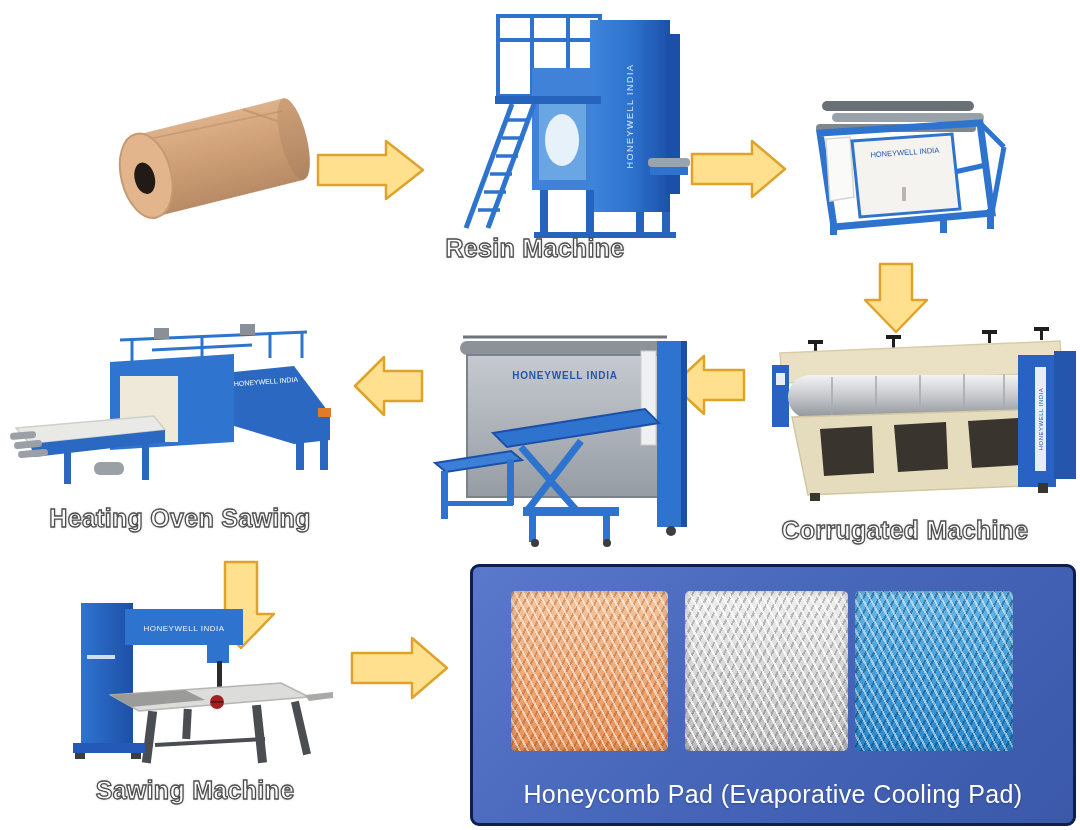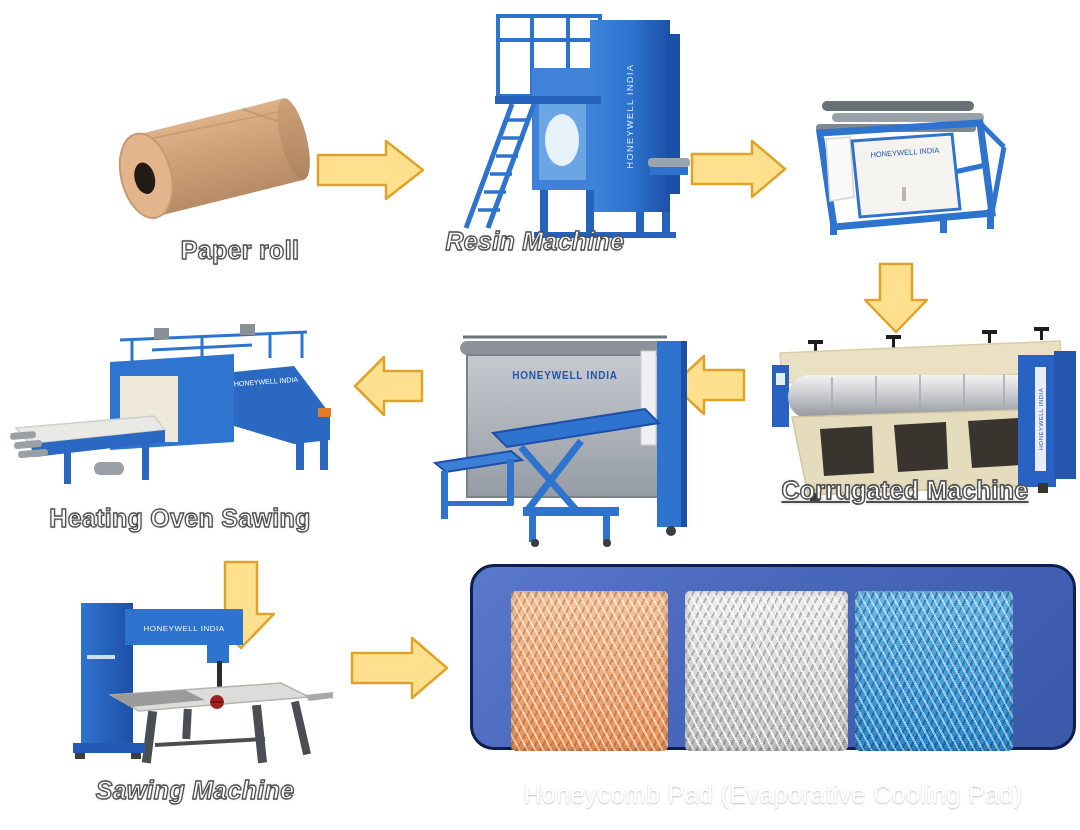--- a/index.html
+++ b/index.html
@@ -14,22 +14,22 @@
     color:#ffffff;
     -webkit-text-stroke:1.3px #4e4e4e;
     text-shadow:0 0 3px rgba(100,100,100,.45);
     white-space:nowrap;
   }
   .arrow-svg polygon{
     fill:#FFE08E;stroke:#DDA32B;stroke-width:2.5;stroke-linejoin:round;
   }
   
   .result-box{
-    position:absolute;left:470px;top:564px;width:606px;height:186px;
-    box-sizing:border-box;border:3px solid #0E1F4D;border-radius:24px;
+    position:absolute;left:470px;top:564px;width:606px;height:262px;
+    box-sizing:border-box;border:3px solid #0E1F4D;border-radius:9px;
     background:linear-gradient(135deg,#5A78CC 0%,#4767BB 45%,#3B58A9 100%);
   }
   .pad{
     position:absolute;top:24px;height:160px;border-radius:5px;
     box-shadow:inset 0 0 8px rgba(0,0,0,.25);
   }
   .pad-orange{
     left:38px;width:157px;
     background-image:
       repeating-linear-gradient(62deg, rgba(255,255,255,.55) 0 2px, rgba(0,0,0,0) 2px 7px),
@@ -75,21 +75,20 @@
     </defs>
     <g transform="rotate(-14 105 75)">
       <rect x="40" y="30" width="152" height="84" fill="url(#prBody)"></rect>
       <ellipse cx="192" cy="72" rx="13" ry="42" fill="url(#prEnd)"></ellipse>
       <path d="M150 31 L192 58" stroke="#C49A72" stroke-width="2" fill="none"></path>
       <path d="M54 37 L188 42" stroke="#BD9269" stroke-width="1.5" fill="none" opacity="0.7"></path>
       <ellipse cx="40" cy="72" rx="25" ry="43" fill="#E2B58D" stroke="#C69A72" stroke-width="2"></ellipse>
       <ellipse cx="38" cy="74" rx="10" ry="16" fill="#211A15"></ellipse>
     </g>
   </svg>
-  <div class="node-label" style="left:130px;top:236px;width:220px;">Paper roll</div>
 
   <svg class="abs arrow-svg" style="left:316px;top:138px;" width="110" height="64" viewBox="0 0 110 64">
     <polygon points="2,17 70,17 70,3 107,32 70,61 70,47 2,47"></polygon>
   </svg>
 
   <svg class="abs" style="left:440px;top:8px;" width="252" height="234" viewBox="0 0 252 234">
     <defs>
       <linearGradient id="rmTower" x1="0" y1="0" x2="1" y2="0">
         <stop offset="0" stop-color="#3F85DB"></stop>
           <stop offset="0.5" stop-color="#2E74CF"></stop>
@@ -130,21 +129,21 @@
       <rect x="100" y="182" width="8" height="46"></rect>
         <rect x="146" y="182" width="8" height="46"></rect>
       <rect x="196" y="204" width="8" height="26"></rect>
         <rect x="222" y="204" width="8" height="26"></rect>
       <rect x="94" y="224" width="142" height="6"></rect>
     </g>
 
     <rect x="208" y="150" width="42" height="9" rx="4" fill="#9AA4AD"></rect>
     <rect x="210" y="159" width="38" height="8" fill="#2E74CF"></rect>
   </svg>
-  <div class="node-label" style="left:420px;top:227px;width:230px;font-style:italic;">Resin Machine</div>
+  <div class="node-label" style="left:420px;top:234px;width:230px;">Resin Machine</div>
 
   <svg class="abs arrow-svg" style="left:690px;top:138px;" width="98" height="62" viewBox="0 0 98 62">
     <polygon points="2,16 62,16 62,3 95,31 62,59 62,46 2,46"></polygon>
   </svg>
 
   <svg class="abs" style="left:790px;top:95px;" width="220" height="142" viewBox="0 0 220 142">
 
     <rect x="32" y="6" width="152" height="10" rx="5" fill="#697076"></rect>
     <rect x="42" y="18" width="152" height="9" rx="4.5" fill="#9AA2A9"></rect>
     <rect x="26" y="29" width="160" height="8" rx="4" fill="#80888F"></rect>
@@ -218,21 +217,21 @@
     <rect x="266" y="30" width="38" height="132" fill="#2A62C4"></rect>
     <rect x="302" y="26" width="22" height="128" fill="#2456AE"></rect>
     <rect x="283" y="42" width="11" height="104" fill="#E8EDF4"></rect>
     <text transform="rotate(-90 288 94)" x="288" y="97" text-anchor="middle" font-size="6" letter-spacing="0.5" fill="#2456A8">HONEYWELL INDIA</text>
 
     <g fill="#3A352E">
       <rect x="58" y="168" width="10" height="8"></rect>
         <rect x="286" y="158" width="10" height="10"></rect>
     </g>
   </svg>
-  <div class="node-label" style="left:760px;top:476px;width:290px;text-decoration:underline;">Corrugated Machine</div>
+  <div class="node-label" style="left:760px;top:516px;width:290px;">Corrugated Machine</div>
 
   <svg class="abs arrow-svg" style="left:670px;top:353px;" width="76" height="64" viewBox="0 0 76 64">
     <polygon points="74,17 34,17 34,3 3,32 34,61 34,47 74,47"></polygon>
   </svg>
 
   <svg class="abs" style="left:405px;top:305px;" width="290" height="242" viewBox="0 0 290 242">
     <defs>
       <linearGradient id="gmBody" x1="0" y1="0" x2="0" y2="1">
         <stop offset="0" stop-color="#C6CAD0"></stop>
           <stop offset="1" stop-color="#969CA4"></stop>
@@ -358,21 +357,21 @@
       <rect x="128" y="114" width="8" height="30" transform="rotate(3 132 129)"></rect>
     </g>
     <line x1="100" y1="150" x2="210" y2="144" stroke="#4A4E52" stroke-width="4"></line>
 
     <rect x="18" y="148" width="72" height="10" fill="#2559B8"></rect>
     <g fill="#3A3D41">
         <rect x="20" y="158" width="10" height="6"></rect>
         <rect x="76" y="158" width="10" height="6"></rect>
       </g>
   </svg>
-  <div class="node-label" style="left:75px;top:776px;width:240px;font-style:italic;">Sawing Machine</div>
+  <div class="node-label" style="left:75px;top:776px;width:240px;">Sawing Machine</div>
 
   <svg class="abs arrow-svg" style="left:350px;top:635px;" width="100" height="66" viewBox="0 0 100 66">
     <polygon points="2,18 62,18 62,3 97,33 62,63 62,48 2,48"></polygon>
   </svg>
 
   <div class="result-box">
     <div class="pad pad-orange"></div>
     <div class="pad pad-white"></div>
     <div class="pad pad-blue"></div>
     <div class="result-label">Honeycomb Pad (Evaporative Cooling Pad)</div>

